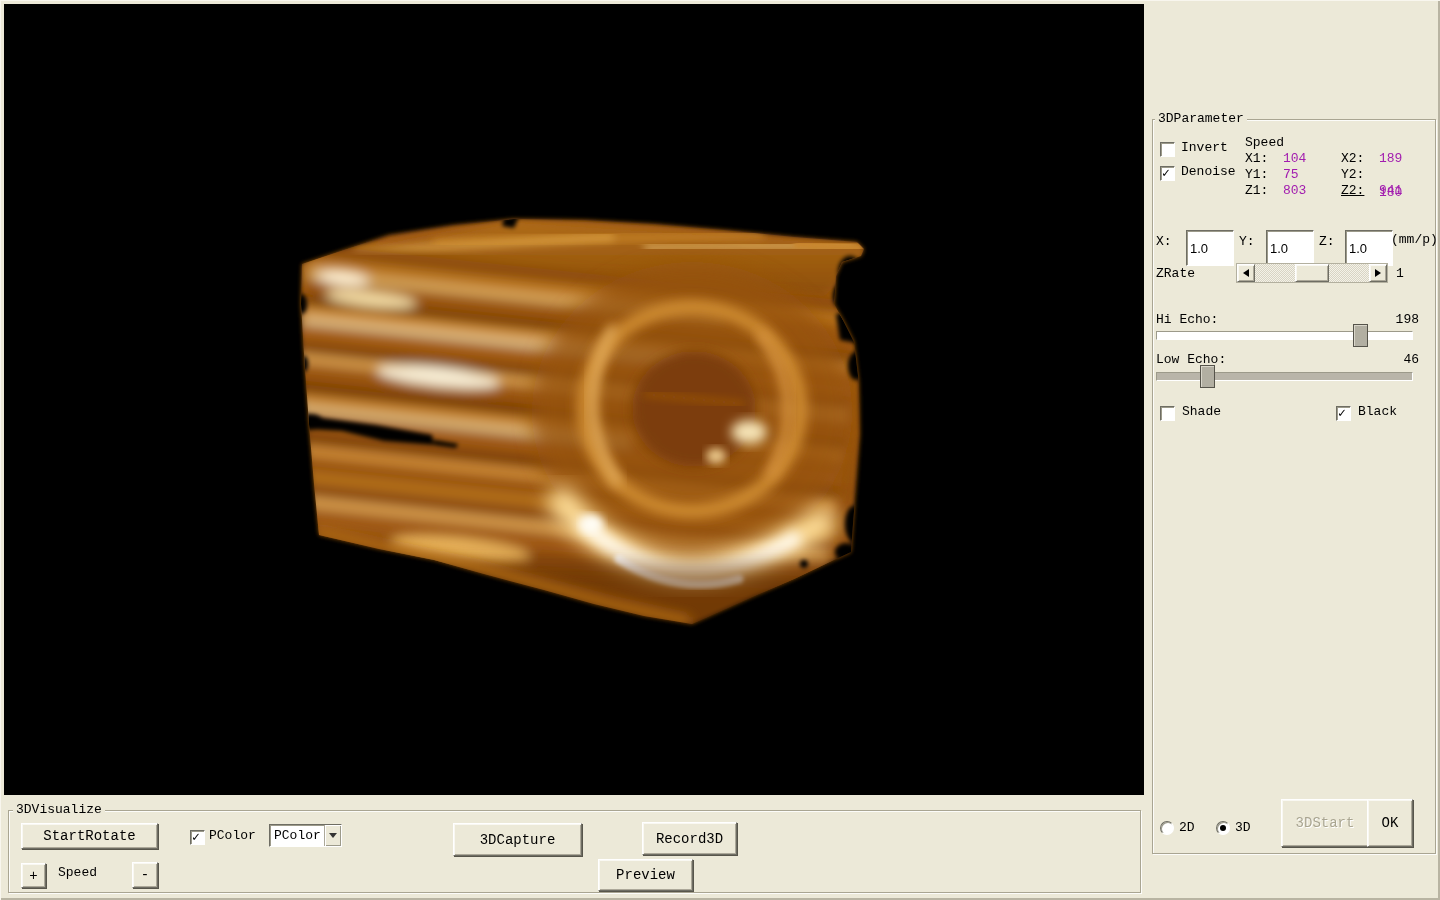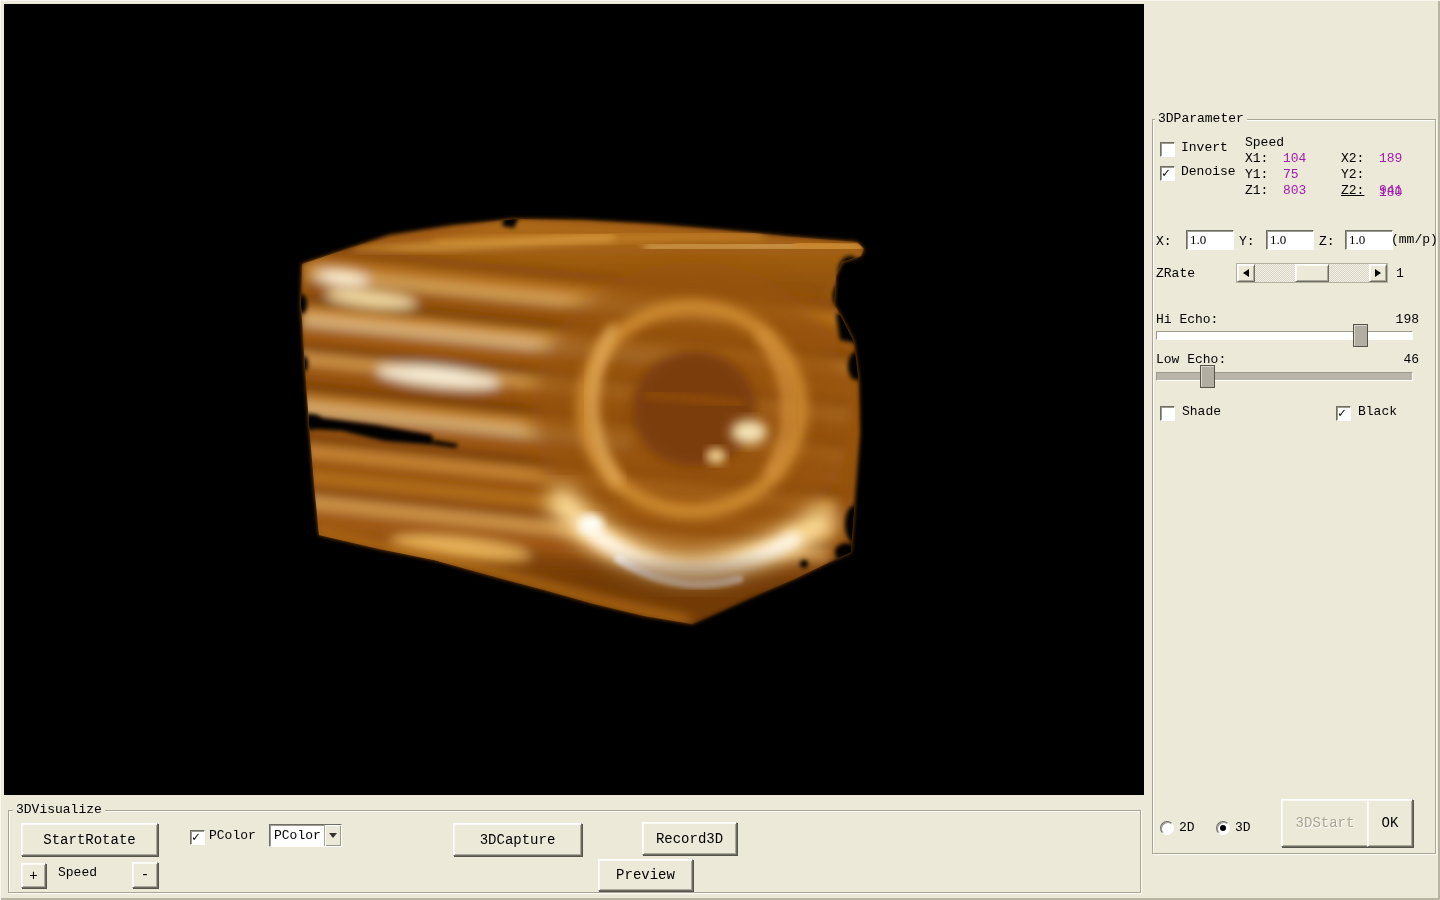--- a/index.html
+++ b/index.html
@@ -41,21 +41,21 @@
     box-shadow:inset 1px 1px 0 #9c9a8a;cursor:pointer;
   }
   .radio.checked::after{
     content:"";position:absolute;left:3px;top:3px;width:6px;height:6px;border-radius:50%;background:#000;
   }
   .lbl{position:absolute;white-space:nowrap;}
   .bluetext{color:#a21caf;}
   .textfield{
     position:absolute;background:#fff;border:1px solid;
     border-color:#6e6d63 #fff #fff #6e6d63;box-shadow:inset 1px 1px 0 #9c9a8a;
-    font-family:Liberation Serif, serif;font-size:13px;padding:2px 3px;color:#000;
+    font-family:Liberation Sans, sans-serif;font-size:13px;padding:10px 3px;color:#000;
   }
   
   .slider-track{
     position:absolute;height:7px;
     border:1px solid;border-color:#9c9a8a #fff #fff #9c9a8a;cursor:pointer;
   }
   .slider-track.white{background:#ffffff;}
   .slider-track.gray{background:#b9b5a9;}
   .slider-thumb{
     position:absolute;width:13px;height:21px;background:#b2afa2;
@@ -269,21 +269,21 @@
   <span class="lbl" style="left:26px;top:700px;">2D</span>
   <span class="radio checked" style="left:63px;top:701px;"></span>
   <span class="lbl" style="left:82px;top:700px;">3D</span>
   <button class="btn disabled" style="left:128px;top:679px;width:88px;height:48px;">3DStart</button>
   <button class="btn" style="left:214px;top:679px;width:46px;height:48px;">OK</button>
 </div>
 
 <div class="groupbox" style="left:8px;top:810px;width:1131px;height:81px;">
   <span class="gb-label">3DVisualize</span>
 
-  <button class="btn" style="left:12px;top:12px;width:137px;height:33px;">StartRotate</button>
+  <button class="btn" style="left:12px;top:12px;width:137px;height:26px;">StartRotate</button>
 
   <span class="checkbox checked" style="left:181px;top:19px;"></span>
   <span class="lbl" style="left:200px;top:17px;">PColor</span>
 
   <div class="combo" style="left:260px;top:13px;width:71px;height:21px;">
     <span class="combo-text">PColor</span>
     <span class="combo-btn">
         <span class="tri-down"></span>
       </span>
   </div>

